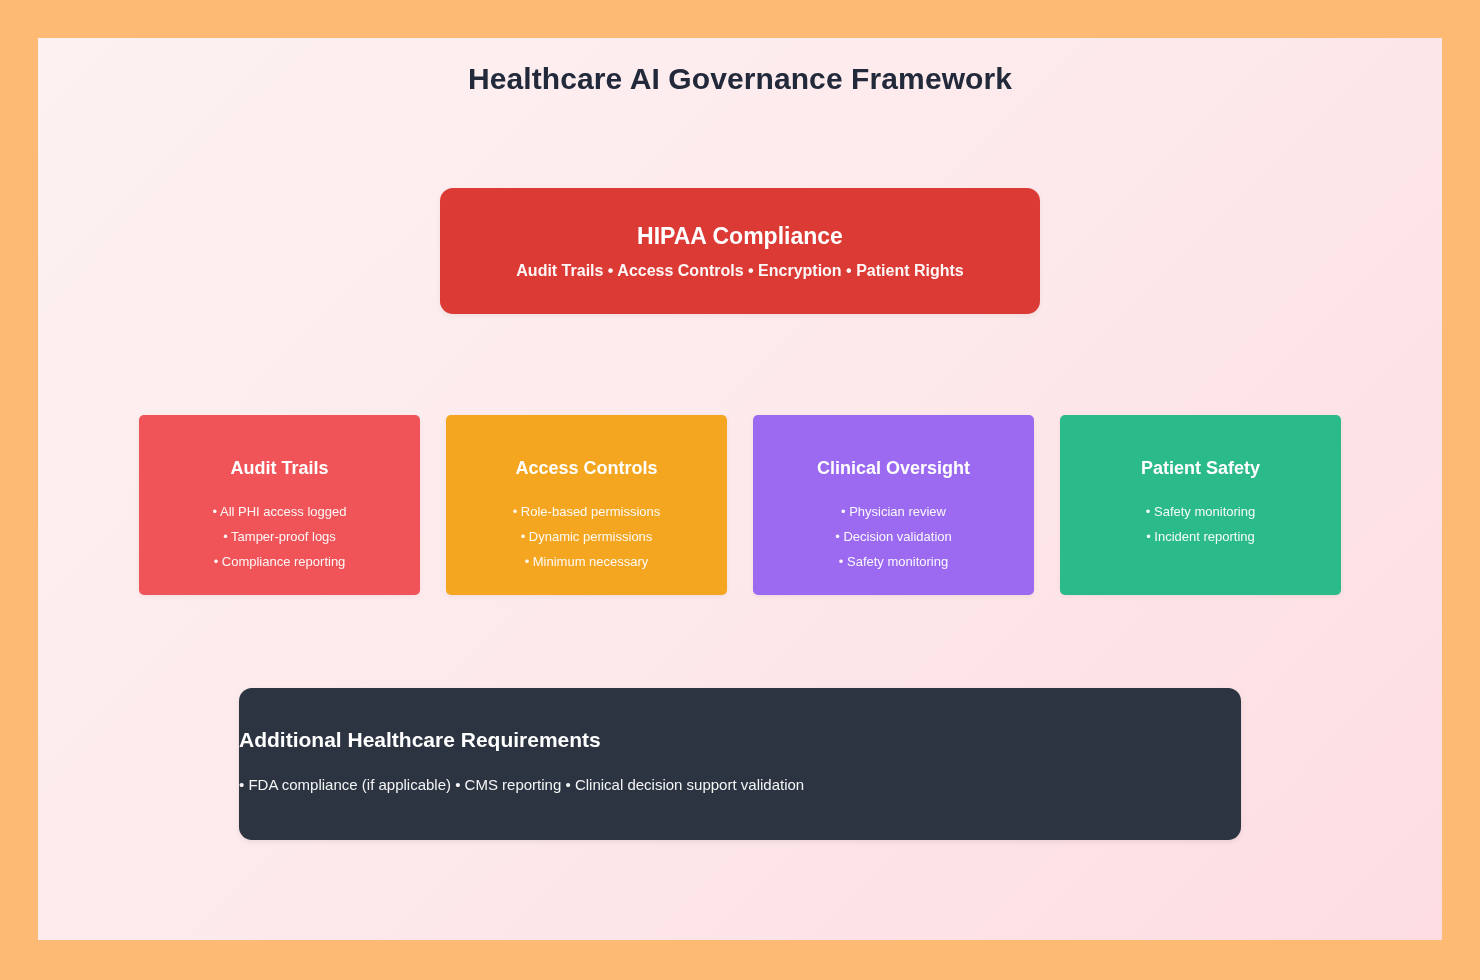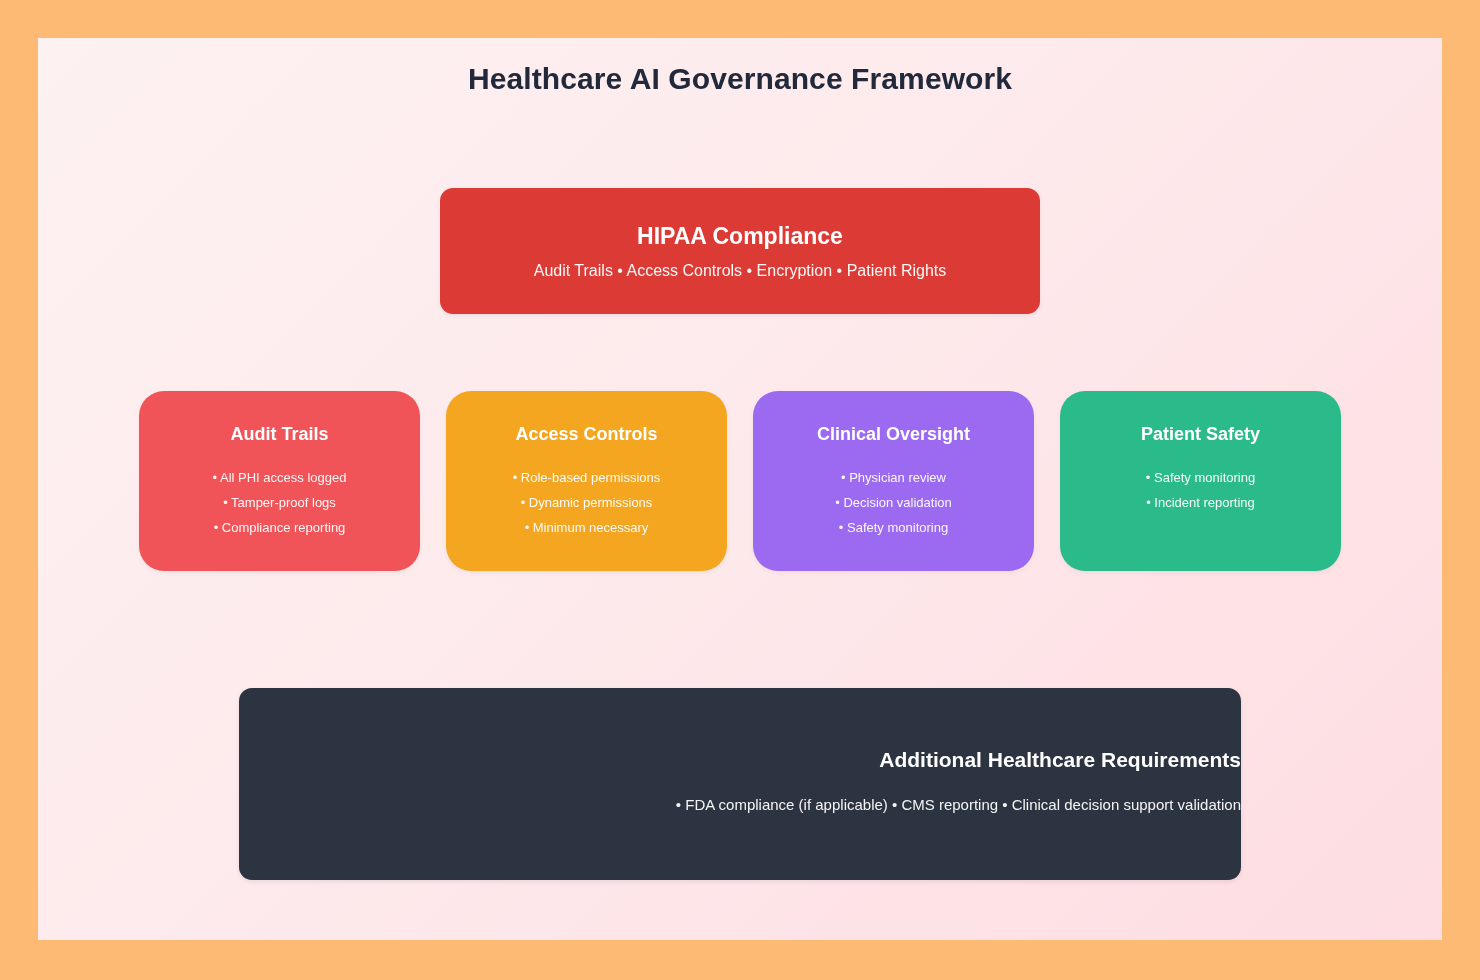--- a/index.html
+++ b/index.html
@@ -58,63 +58,65 @@
     box-shadow: 0 2px 5px rgba(0,0,0,0.06);
   }
   .banner-title {
     font-size: 23px;
     font-weight: bold;
     margin-bottom: 12px;
   }
   .banner-sub {
     font-size: 16px;
     color: rgba(255,255,255,0.96);
+    font-weight: bold;
   }
 
   
   .cards {
     position: absolute;
     left: 101px;
     top: 353px;
     width: 1202px;
     display: flex;
     justify-content: space-between;
   }
   .card {
     width: 281px;
     height: 180px;
-    border-radius: 25px;
-    padding-top: 33px;
+    border-radius: 5px;
+    padding-top: 43px;
     text-align: center;
     color: #ffffff;
     box-shadow: 0 2px 5px rgba(0,0,0,0.05);
+    margin-top: 24px;
   }
   .card-title {
     font-size: 18px;
     font-weight: bold;
     margin-bottom: 20px;
   }
   .card-item {
     font-size: 13px;
     line-height: 25px;
     color: rgba(255,255,255,0.95);
   }
 
   
   .footer {
     position: absolute;
     left: 201px;
     top: 650px;
     width: 1002px;
-    height: 192px;
+    height: 152px;
     border-radius: 13px;
     background: #2c3441;
     display: flex;
     flex-direction: column;
-    align-items: flex-end;
+    align-items: flex-start;
     justify-content: center;
     color: #ffffff;
     box-shadow: 0 2px 5px rgba(0,0,0,0.08);
   }
   .footer-title {
     font-size: 21px;
     font-weight: bold;
     margin-bottom: 18px;
   }
   .footer-line {

